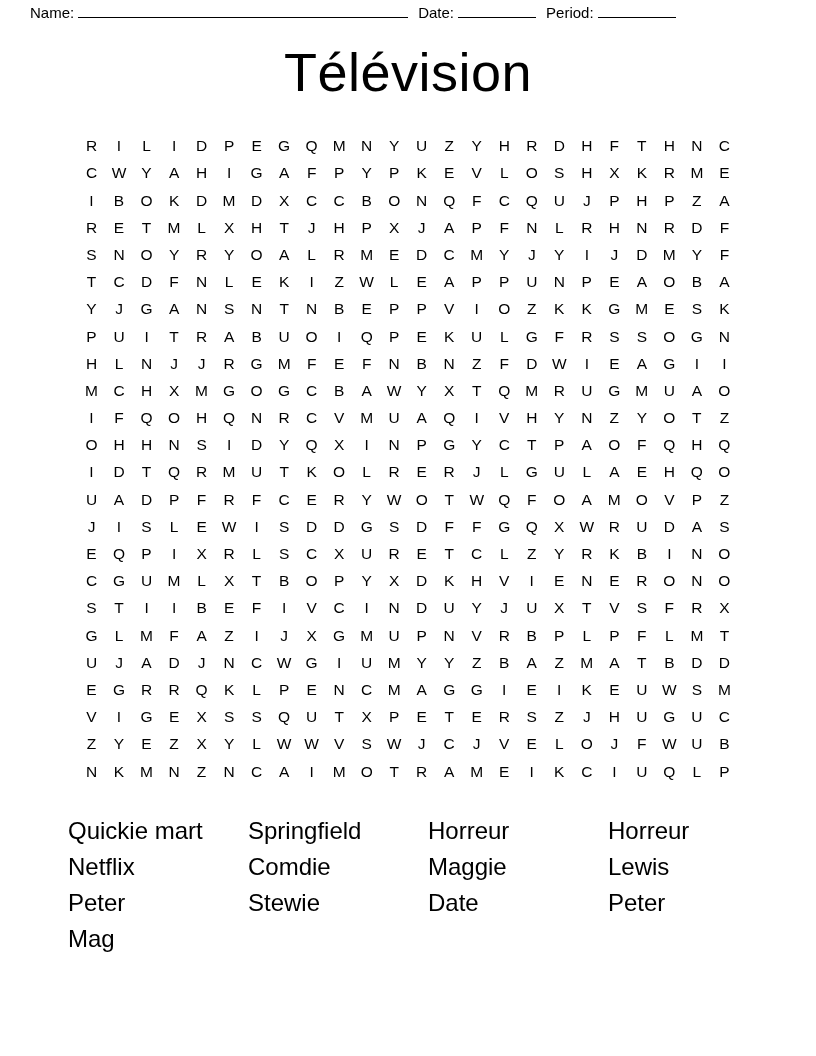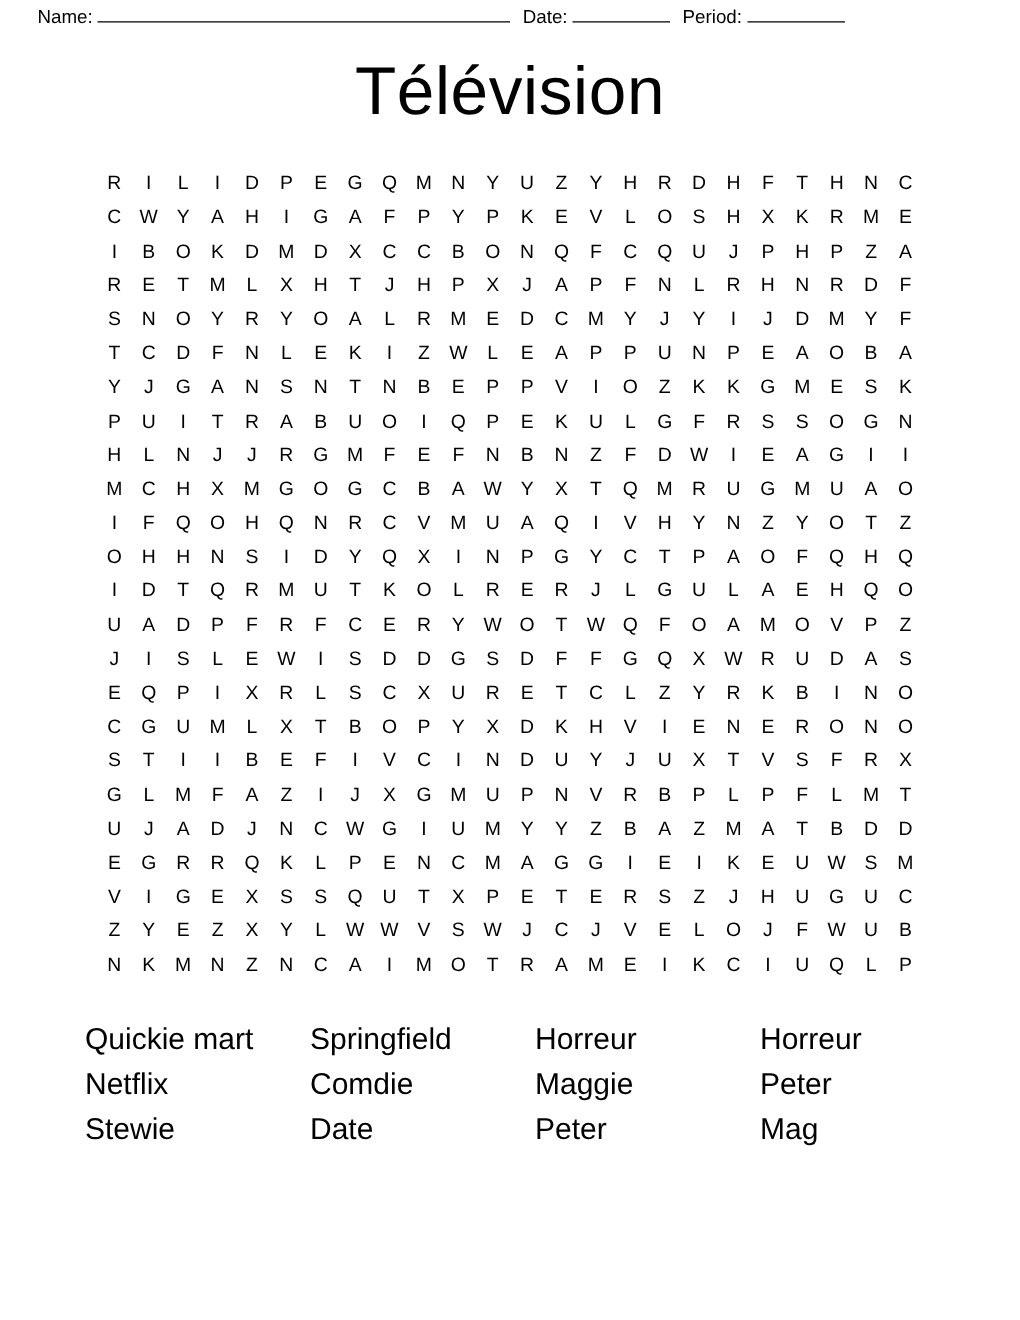--- a/index.html
+++ b/index.html
@@ -736,20 +736,21 @@
     </div>
 
   <div class="words" id="words">
       <div class="word">Quickie mart</div>
       <div class="word">Springfield</div>
       <div class="word">Horreur</div>
       <div class="word">Horreur</div>
       <div class="word">Netflix</div>
       <div class="word">Comdie</div>
       <div class="word">Maggie</div>
+      <div class="word">Lewis</div>
       <div class="word">Peter</div>
       <div class="word">Stewie</div>
       <div class="word">Date</div>
       <div class="word">Peter</div>
       <div class="word">Mag</div>
     </div>
 
 </div>
 
 </body></html>

